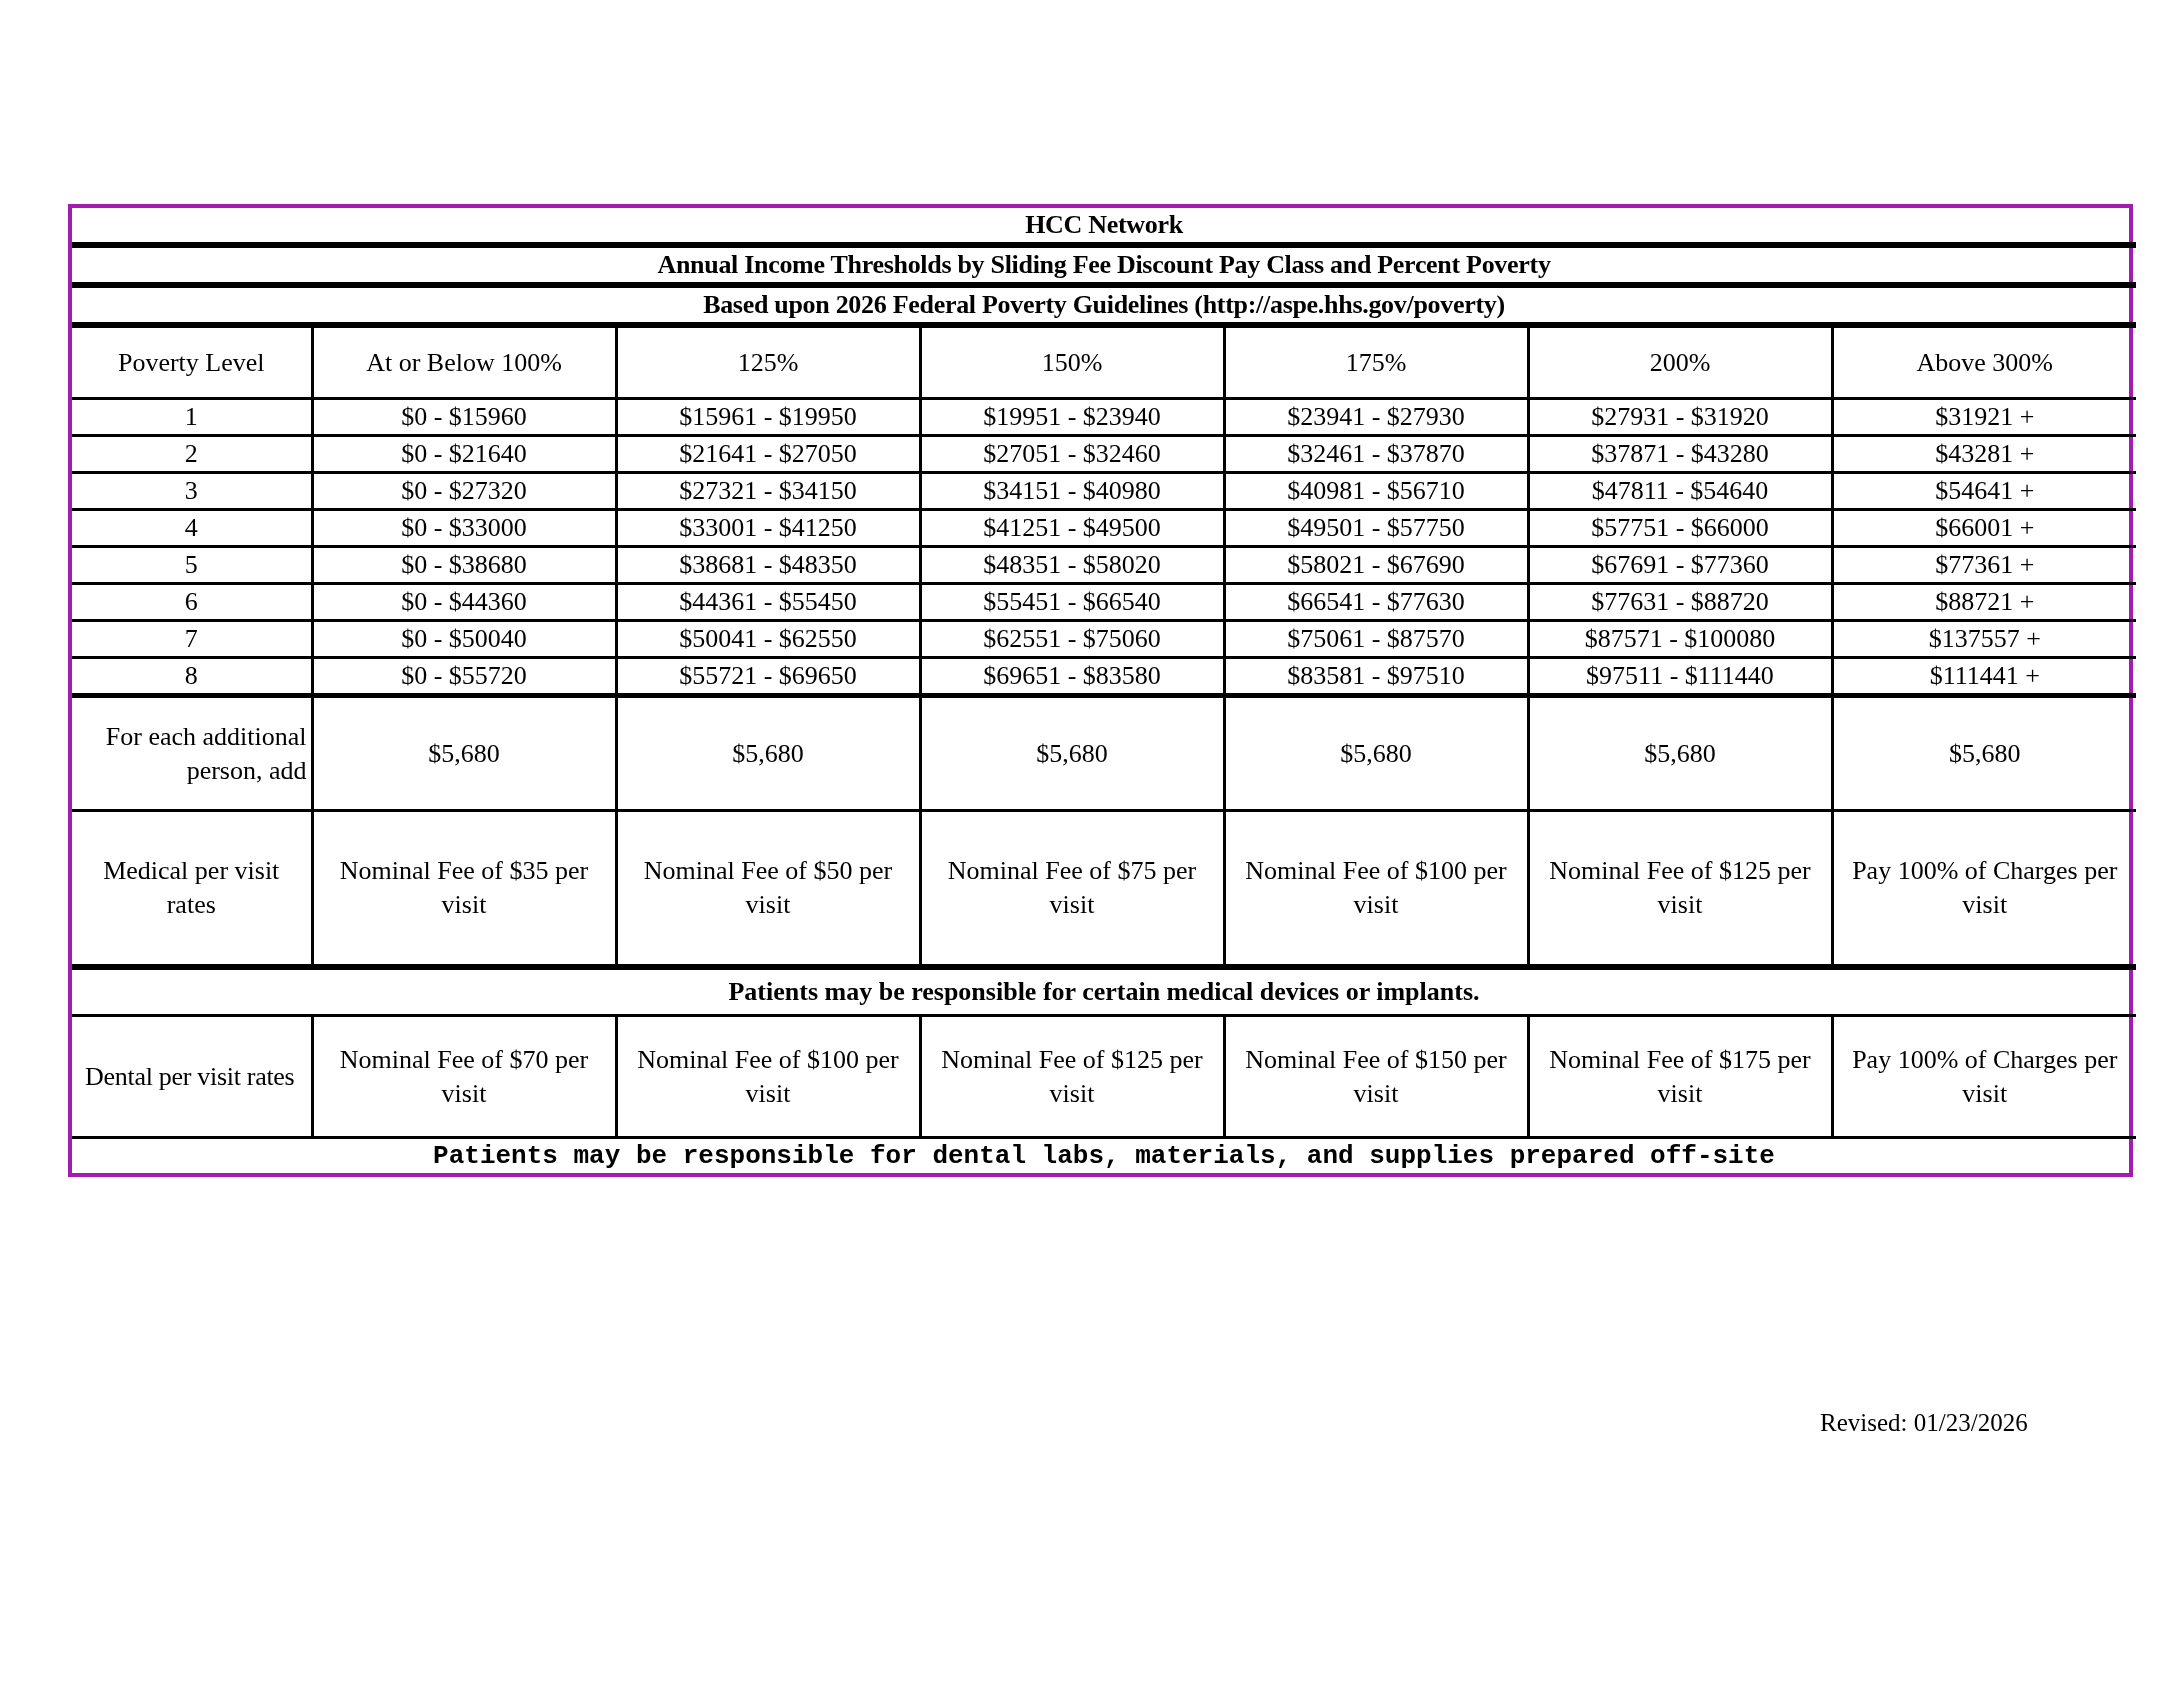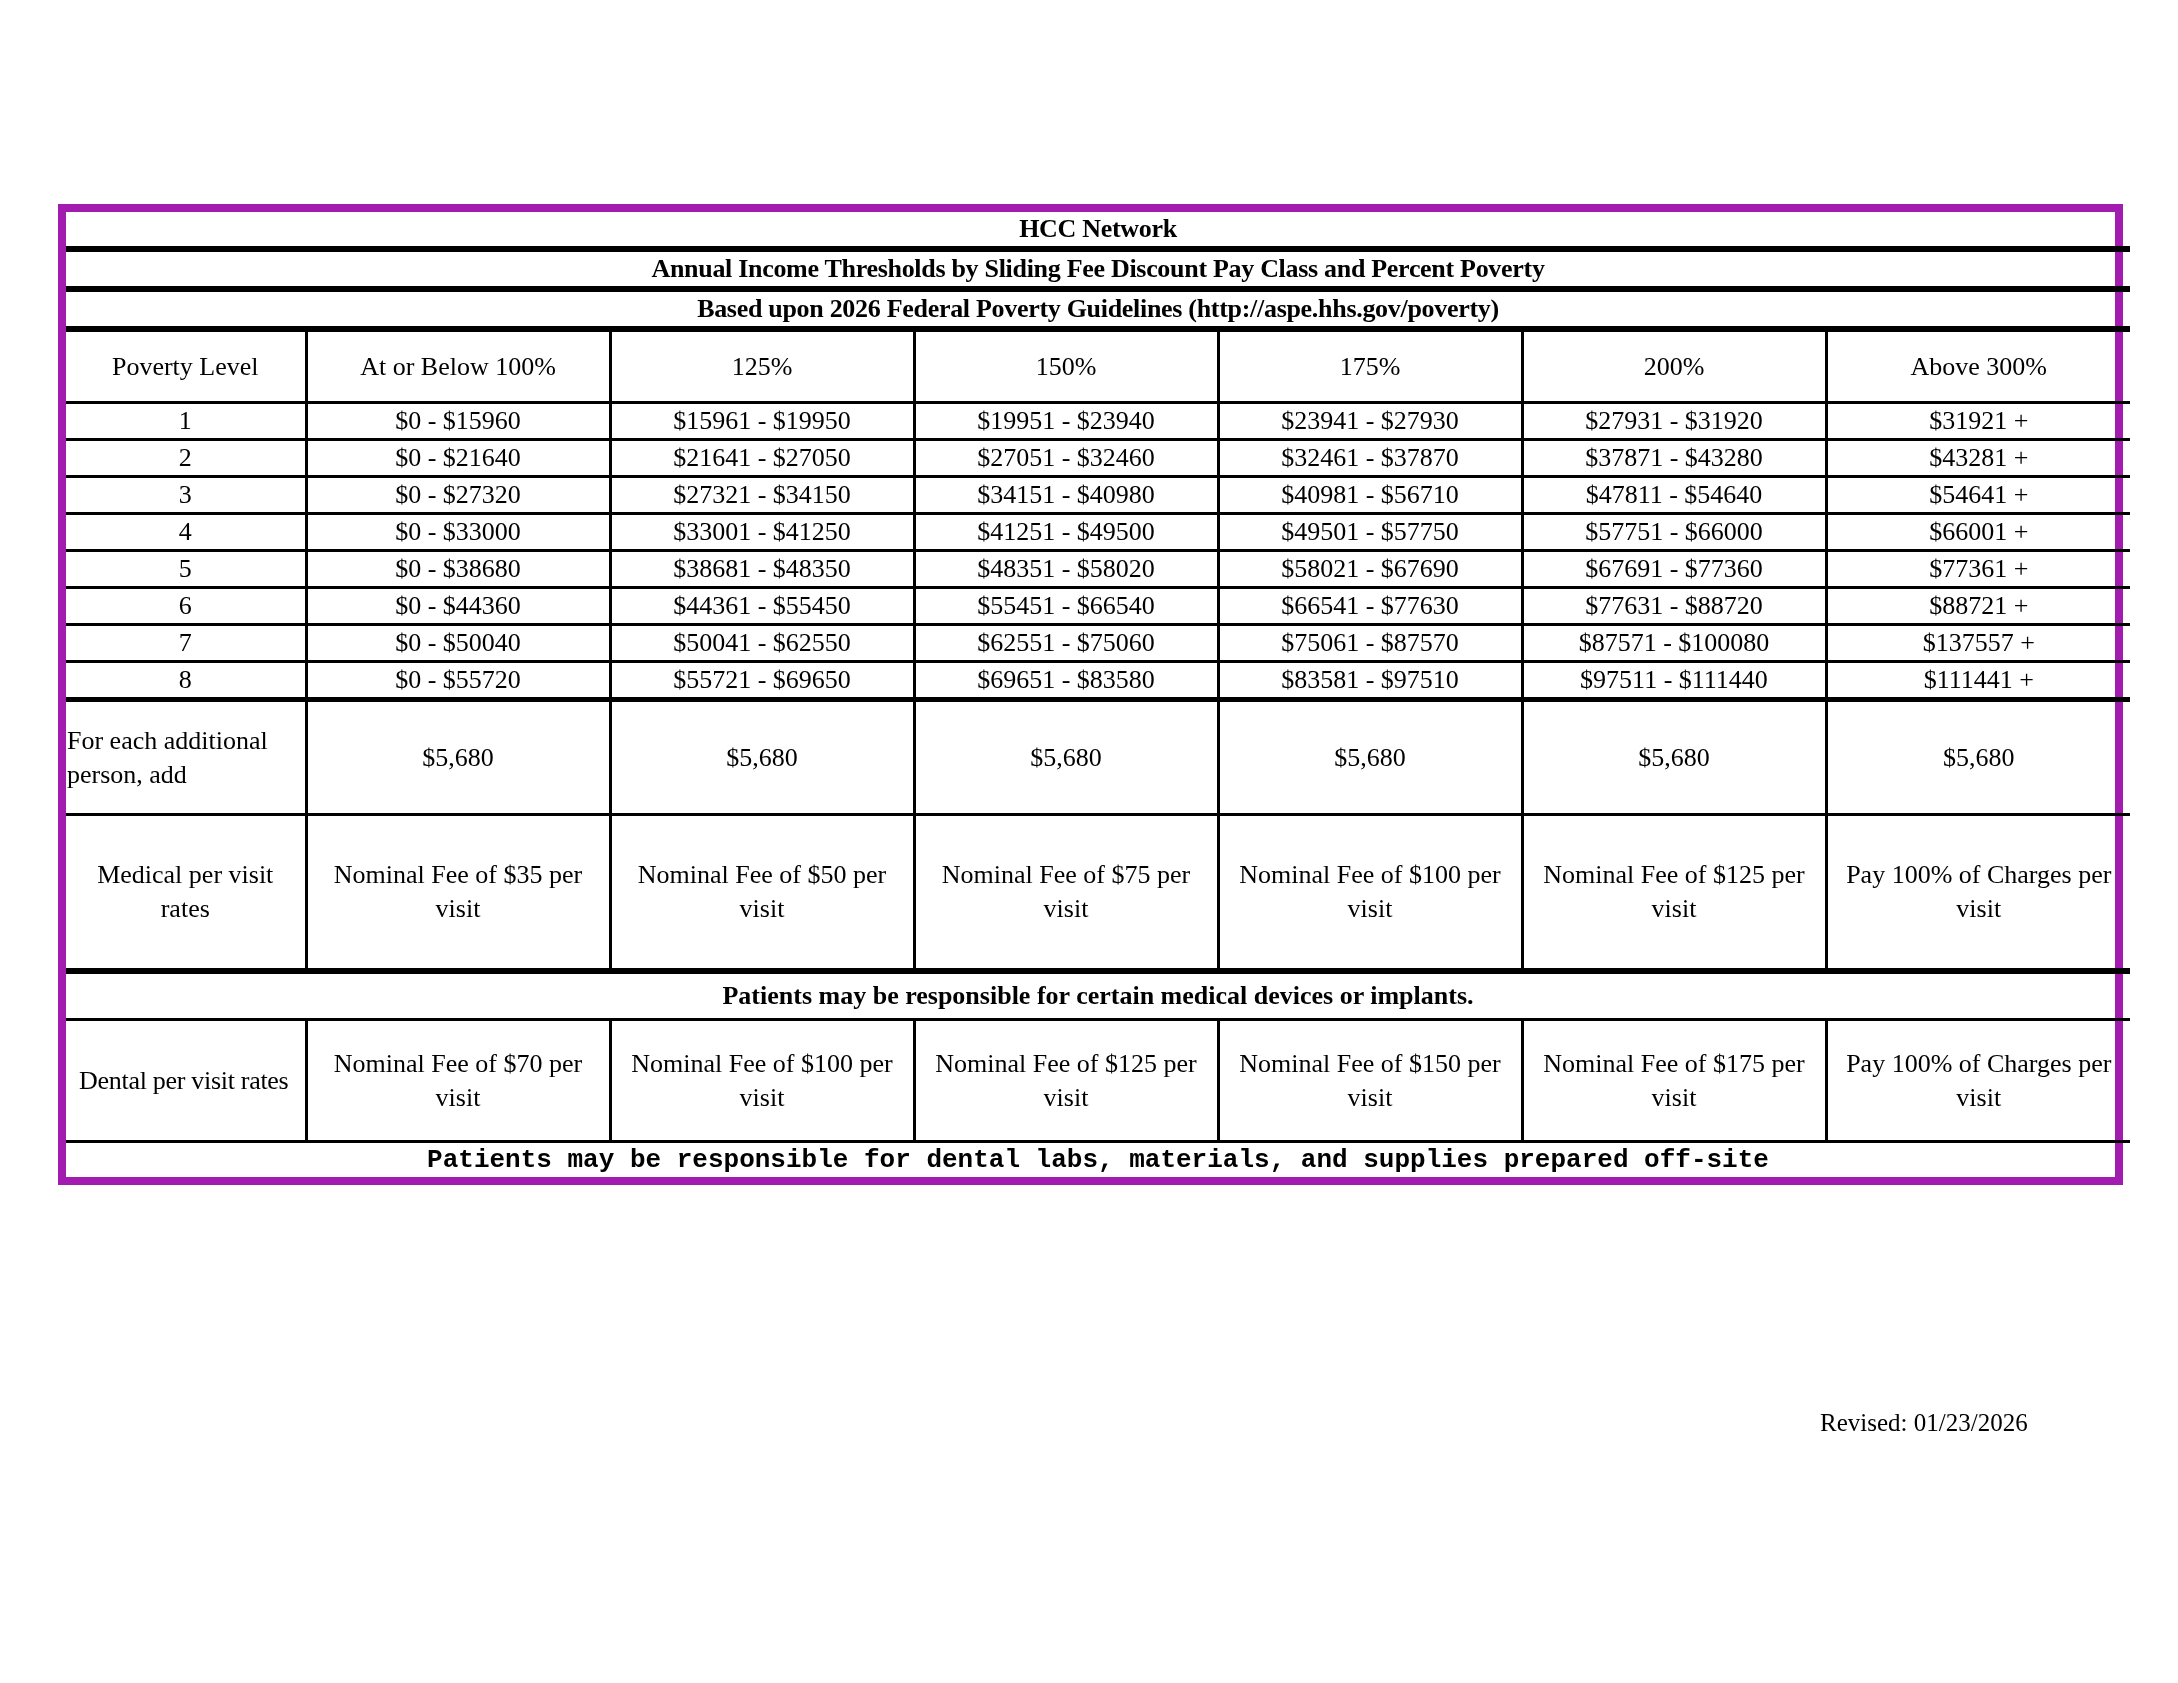--- a/index.html
+++ b/index.html
@@ -10,24 +10,24 @@
   body {
     width: 2178px;
     height: 1683px;
     position: relative;
     overflow: hidden;
     font-family: "Liberation Serif", "DejaVu Serif", serif;
     color: #000000;
   }
   .sheet {
     position: absolute;
-    left: 58px;
+    left: 68px;
     top: 204px;
     width: 2065px;
-    border: 8px solid #a21caf;
+    border: 4px solid #a21caf;
     box-sizing: border-box;
   }
   table.fee {
     width: 100%;
     border-collapse: collapse;
     table-layout: fixed;
   }
   table.fee td {
     border: 3px solid #000;
     padding: 0 4px;
@@ -51,21 +51,21 @@
   }
   .banner.r-title td { height: 33px; }
   .banner.r-sub td { height: 34px; text-align: center; }
   .banner.r-guide td { height: 32px; }
 
   .r-poverty td { height: 69px; }
   .r-family td { height: 47px; }
   .r-data td { height: 34px; line-height: 30px; }
   .r-data.last td { border-bottom-width: 5px; }
   .r-additional td { height: 111px; }
-  .r-additional td.label { text-align: left; padding-left: 1px; }
+  .r-additional td.label { text-align: right; padding-left: 1px; }
   .r-medical td { height: 152px; text-align: left; padding-left: 3px; }
   .r-medical { border-bottom: 6px solid #000; }
   .r-medical td { border-bottom-width: 6px; }
   .r-note-med td { height: 44px; font-weight: bold; border-bottom-width: 6px; }
   .r-dental td { height: 119px; text-align: left; padding-left: 3px; border-bottom-width: 6px; }
   .r-dental td.label { padding-left: 1px; white-space: nowrap; letter-spacing: -0.3px; }
   .r-note-den td { height: 34px; font-weight: bold; font-family: Liberation Mono, monospace; }
 
   col.c-label { width: 240px; }
   col.c-slide { width: 304px; }

